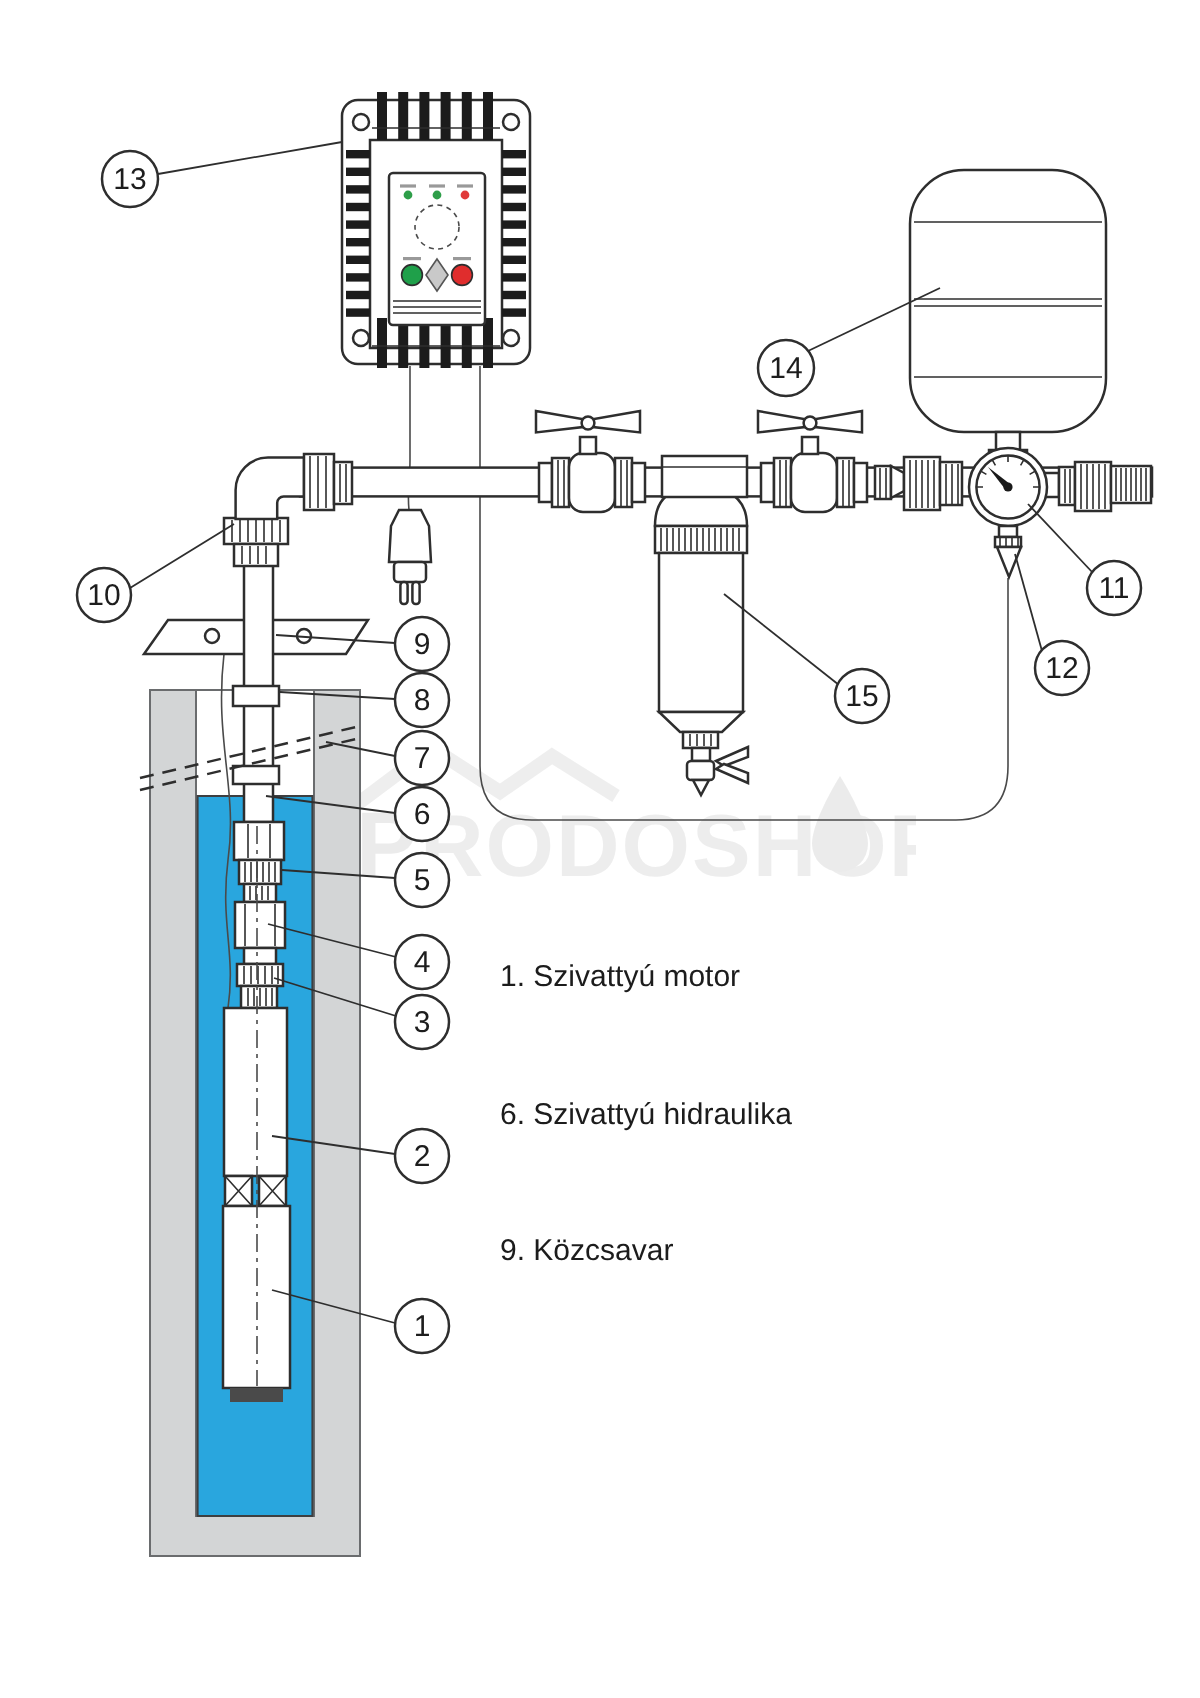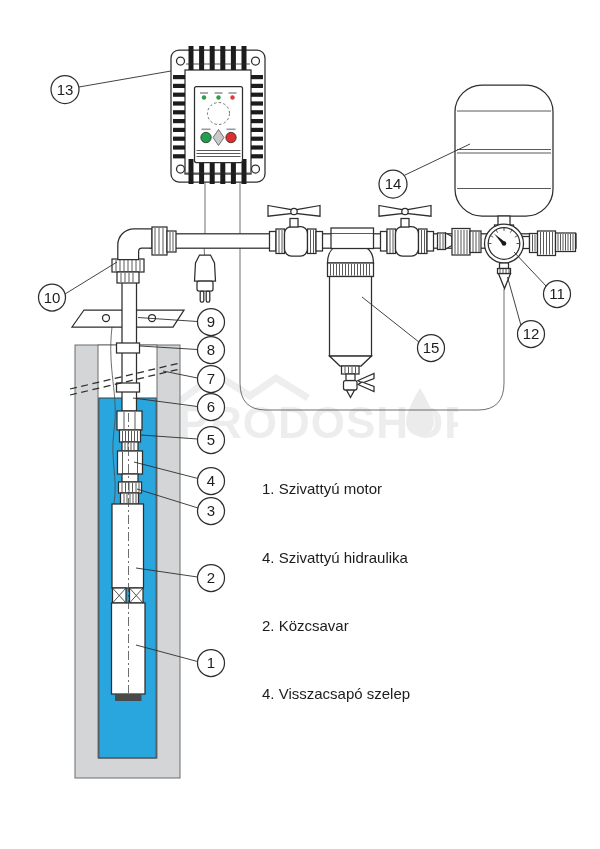--- a/index.html
+++ b/index.html
@@ -4,21 +4,21 @@
 <style>
   html,body{margin:0;padding:0;background:#fff;}
   .stage{position:relative;width:600px;height:849px;background:#fff;overflow:hidden;
          font-family:"Liberation Sans",sans-serif;}
   .stage svg{position:absolute;left:0;top:0;z-index:2;}
   
   .watermark{position:absolute;left:158px;top:362px;z-index:1;opacity:.5;}
   
   .legend{position:absolute;left:250px;top:433px;z-index:3;color:#1c1c1c;
           font-size:15px;line-height:22.7px;font-weight:500;white-space:pre;}
-  .legend div{height:22.7px;margin-left:12px;}
+  .legend div{height:22.7px;}
   
   .s   {stroke:#2e2e2e;stroke-width:1.25;fill:#fff;}
   .sn  {stroke:#2e2e2e;stroke-width:1.25;fill:none;}
   .rib {stroke:#2e2e2e;stroke-width:.8;fill:none;}
   .thin{stroke:#4a4a4a;stroke-width:.8;fill:none;}
   .lead{stroke:#2e2e2e;stroke-width:.9;fill:none;}
   text.co{font-family:"Liberation Sans",sans-serif;font-size:15px;fill:#1d1d1d;text-anchor:middle;}
   .wmtext{font-family:"Liberation Sans",sans-serif;font-weight:bold;}
 </style>
 </head>
@@ -351,23 +351,22 @@
       <g>
           <line class="lead" x1="197.5" y1="661.5" x2="136" y2="645"></line>
         <circle class="s" cx="211" cy="663" r="13.5"></circle>
           <text class="co" x="211" y="668.1">1</text>
         </g>
     </g>
   </svg>
 
   <div class="legend">
     <div>1. Szivattyú motor</div>
-    <div>4. Szivattyú hidraulika</div>
-    <div>2. Közcsavar</div>
-    <div>4. Visszacsapó szelep</div>
+    <div>6. Szivattyú hidraulika</div>
+    <div>9. Közcsavar</div>
     
     
     
     
     
     
     
     
     
     

